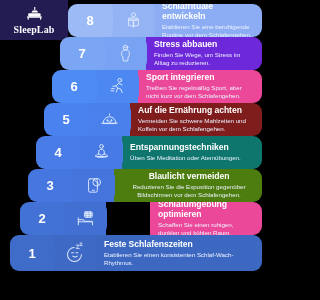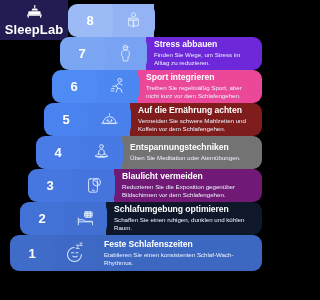--- a/index.html
+++ b/index.html
@@ -22,25 +22,26 @@
     width: 68px; height: 40px;
     background: #231c52;
     display: flex;
     flex-direction: column;
     align-items: center;
     justify-content: center;
     gap: 1px;
   }
   .logo-icon { display: block; }
   .logo-text {
-    font-size: 13px;
+    font-size: 10px;
     font-weight: bold;
     color: #ffffff;
     letter-spacing: 0.1px;
     line-height: 1;
+    font-family: Liberation Serif, serif;
   }
 
   
   .row {
     position: absolute;
     right: 9px;
     height: 33px;
     display: flex;
     align-items: stretch;
     border-radius: 9px 9px 9px 9px;
@@ -142,20 +143,24 @@
     </div>
     <div class="ico" style="background: rgb(147, 179, 245);">
       <svg width="21" height="21" viewBox="0 0 24 24" fill="none" stroke="#dce8fd" stroke-width="1.1" stroke-linecap="round" stroke-linejoin="round">
         <circle cx="12" cy="5.4" r="2.3"></circle>
         <path d="M7 9.2 h10 v2.2 h-10 z"></path>
         <path d="M12 12.4 v6.4"></path>
         <path d="M12 12.6 c-2.1 -1.3 -4.2 -1.5 -5.6 -1.2 v6.6 c1.5 -0.3 3.6 -0.1 5.6 1.2 z"></path>
         <path d="M12 12.6 c2.1 -1.3 4.2 -1.5 5.6 -1.2 v6.6 c-1.5 -0.3 -3.6 -0.1 -5.6 1.2 z"></path>
       </svg>
     </div>
+    <div class="txt" style="background: rgb(140, 173, 244);">
+      <div class="title">Schlafrituale entwickeln</div>
+      <div class="desc">Etablieren Sie eine beruhigende Routine vor dem Schlafengehen.</div>
+    </div>
   </div>
 
   <div class="row" style="top:37px; left:60px;">
     <div class="num" style="background: rgb(123, 166, 244);">
       <span>7</span>
     </div>
     <div class="ico" style="background: rgb(120, 162, 242);">
       <svg width="21" height="21" viewBox="0 0 24 24" fill="none" stroke="#dce8fd" stroke-width="1.1" stroke-linecap="round" stroke-linejoin="round">
         <circle cx="12" cy="5.2" r="2.6"></circle>
         <path d="M9.2 8.4 c-1.1 0.6 -1.6 1.8 -1.6 3.1 v2.5 c0 0.9 0.6 1.5 1.4 1.6 l0.4 4.9 h5.2 l0.4 -4.9 c0.8 -0.1 1.4 -0.7 1.4 -1.6 v-2.5 c0 -1.3 -0.5 -2.5 -1.6 -3.1 z"></path>
@@ -214,59 +219,59 @@
     <div class="ico" style="background: rgb(72, 122, 229);">
       <svg width="21" height="21" viewBox="0 0 24 24" fill="none" stroke="#dce8fd" stroke-width="1.1" stroke-linecap="round" stroke-linejoin="round">
         <circle cx="12" cy="5" r="2.1"></circle>
         <path d="M12 8.2 c-1.9 0 -3.2 1.5 -3.2 3.3 v2.1"></path>
         <path d="M12 8.2 c1.9 0 3.2 1.5 3.2 3.3 v2.1"></path>
         <path d="M8.8 13.6 c-2.1 0.6 -3.6 1.7 -3.6 2.9 h13.6 c0 -1.2 -1.5 -2.3 -3.6 -2.9"></path>
         <path d="M5.2 16.5 c2.3 1.6 11.3 1.6 13.6 0"></path>
         <path d="M8.8 13.6 l3.2 1.7 l3.2 -1.7"></path>
       </svg>
     </div>
-    <div class="txt" style="background: #737373;">
+    <div class="txt" style="background: #0f766e;">
       <div class="title">Entspannungstechniken</div>
       <div class="desc">Üben Sie Meditation oder Atemübungen.</div>
     </div>
   </div>
 
   <div class="row" style="top:169px; left:28px;">
     <div class="num" style="background: rgb(70, 119, 224);">
       <span>3</span>
     </div>
     <div class="ico" style="background: rgb(69, 116, 221);">
       <svg width="21" height="21" viewBox="0 0 24 24" fill="none" stroke="#dce8fd" stroke-width="1.1" stroke-linecap="round" stroke-linejoin="round">
         <rect x="6.4" y="4.4" width="10" height="15.2" rx="1.6"></rect>
         <path d="M10.6 17.4 h2.4"></path>
         <circle cx="15.6" cy="8.2" r="4.3" fill="none"></circle>
         <path d="M12.6 5.2 l6 6"></path>
       </svg>
     </div>
-    <div class="txt" style="background: #701a75;">
+    <div class="txt" style="background: #4d7c0f; text-align: center;">
       <div class="title">Blaulicht vermeiden</div>
       <div class="desc">Reduzieren Sie die Exposition gegenüber Bildschirmen vor dem Schlafengehen.</div>
     </div>
   </div>
 
   <div class="row" style="top:202px; left:20px;">
     <div class="num" style="background: rgb(67, 114, 214);">
       <span>2</span>
     </div>
     <div class="ico" style="background: rgb(66, 111, 210);">
       <svg width="21" height="21" viewBox="0 0 24 24" fill="none" stroke="#dce8fd" stroke-width="1.1" stroke-linecap="round" stroke-linejoin="round">
         <rect x="11" y="4.4" width="8.6" height="6.2" rx="0.8"></rect>
         <path d="M12.7 4.4 v6.2 M14.4 4.4 v6.2 M16.1 4.4 v6.2 M17.8 4.4 v6.2"></path>
         <path d="M11 6.4 h8.6 M11 8.4 h8.6"></path>
         <path d="M3.8 11.4 v7.8"></path>
         <path d="M3.8 13.4 h5.2 a1.8 1.8 0 0 1 1.8 1.8 h8.8"></path>
         <path d="M3.8 15.8 h16.2 v3.4"></path>
       </svg>
     </div>
-    <div class="txt" style="background: #0f172a;">
+    <div class="txt" style="background: #ec4899; margin-left: 44px;">
       <div class="title">Schlafumgebung optimieren</div>
       <div class="desc">Schaffen Sie einen ruhigen, dunklen und kühlen Raum.</div>
     </div>
   </div>
 
   <div class="row bottom" style="top:235px; left:10px; height:36px;">
     <div class="num" style="background: rgb(63, 108, 200);">
       <span>1</span>
     </div>
     <div class="ico" style="background: rgb(62, 105, 197);">

